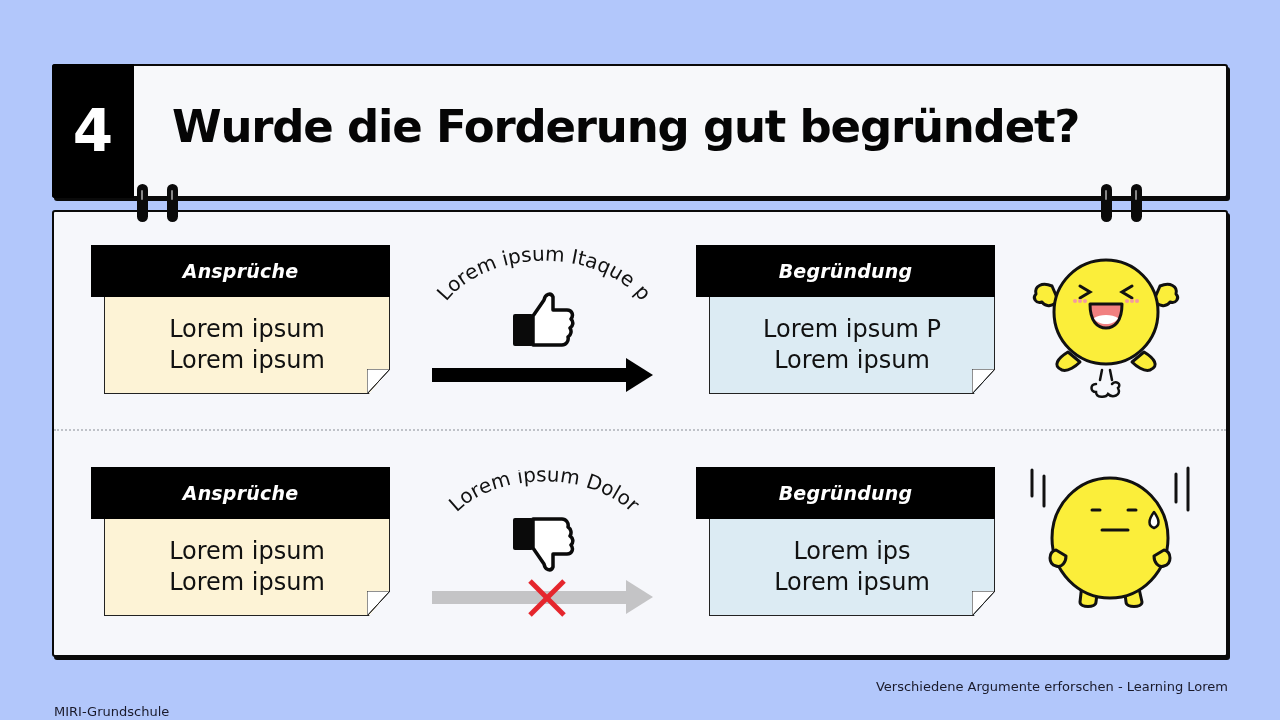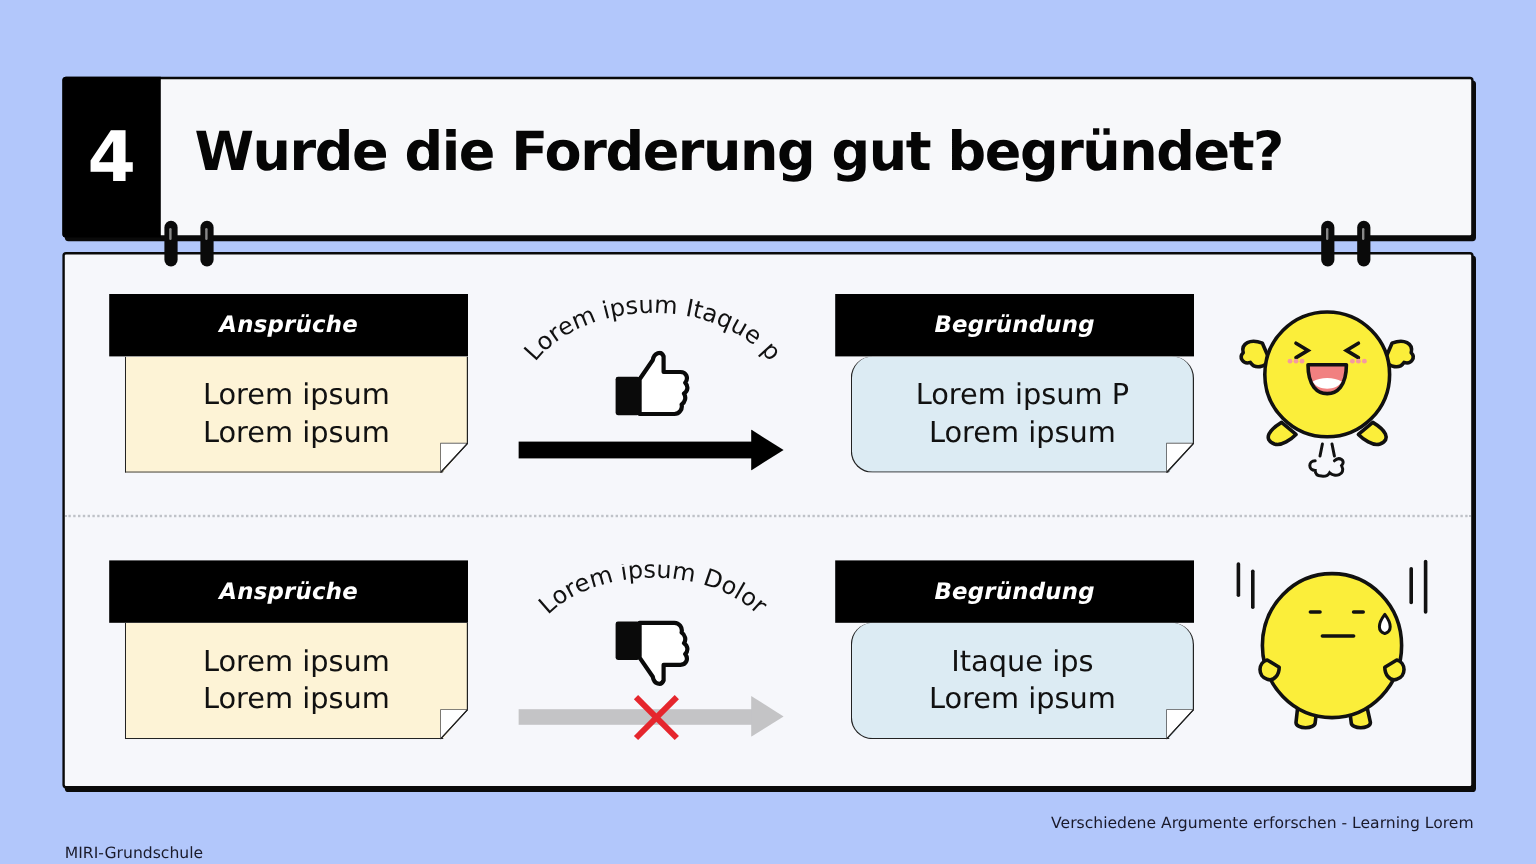--- a/index.html
+++ b/index.html
@@ -2,34 +2,34 @@
 <html><head>
 <meta charset="utf-8">
 <style>
   * { box-sizing: border-box; margin: 0; padding: 0; }
   html, body { width: 1280px; height: 720px; overflow: hidden; }
   body { background: #b2c7fb; position: relative; font-family: "DejaVu Sans", sans-serif; color: #111; }
 
   .title-bar { position: absolute; left: 52px; top: 64px; width: 1176px; height: 134px; background: #f7f8fa; border: 2px solid #0a0a0a; border-radius: 3px; box-shadow: 2px 3px 0 #0a0a0a; }
   .num-box { position: absolute; left: 52px; top: 64px; width: 82px; height: 134px; background: #000; display: flex; align-items: center; justify-content: center; border-radius: 3px 0 0 3px; }
   .num-box span { color: #fff; font-family: "DejaVu Sans", sans-serif; font-weight: bold; font-size: 58px; }
-  .title-text { position: absolute; left: 162px; top: 100px; font-family: "DejaVu Sans", sans-serif; font-weight: bold; font-size: 45px; letter-spacing: -1.2px; color: #050505; white-space: nowrap; }
+  .title-text { position: absolute; left: 172px; top: 100px; font-family: "DejaVu Sans", sans-serif; font-weight: bold; font-size: 45px; letter-spacing: -1.2px; color: #050505; white-space: nowrap; }
 
   .ring { position: absolute; width: 11px; height: 38px; background: #0a0a0a; border-radius: 6px; top: 184px; z-index: 5; }
   .ring::after { content: ""; position: absolute; left: 4px; top: 6px; width: 2px; height: 10px; background: #888; border-radius: 1px; }
 
   .main-panel { position: absolute; left: 52px; top: 210px; width: 1176px; height: 447px; background: #f6f7fb; border: 2px solid #0a0a0a; border-radius: 3px; box-shadow: 2px 3px 0 #0a0a0a; }
   .divider { position: absolute; left: 54px; top: 429px; width: 1172px; border-top: 2px dotted #bfc2c8; }
 
   .card { position: absolute; width: 299px; height: 149px; }
   .card .head { height: 52px; background: #000; color: #fff; font-weight: bold; font-size: 19px; display: flex; align-items: center; justify-content: center; letter-spacing: 0.2px; font-style: italic; }
   .card .body { position: relative; height: 97px; border: 1px solid #222; border-top: none; display: flex; flex-direction: column; align-items: center; justify-content: center; font-size: 24px; line-height: 31px; color: #111; clip-path: polygon(0 0, 100% 0, 100% 74%, 92.6% 100%, 0 100%); margin-left: 13px; }
   .card .fold { position: absolute; right: 0; bottom: 0; width: 23px; height: 25px; }
   .claim .body { background: #fdf3d6; }
-  .reason .body { background: #dcebf3; border-radius: 18px; }
+  .reason .body { background: #dcebf3; }
 
   .arc-text { position: absolute; }
   .arrow { position: absolute; }
   .mascot { position: absolute; }
 
   .footer-left { position: absolute; left: 54px; top: 704px; font-size: 13px; color: #1a1a2a; }
   .footer-right { position: absolute; right: 52px; top: 679px; font-size: 13px; color: #1a1a2a; }
 </style>
 </head>
 <body>
@@ -145,21 +145,21 @@
   <polygon points="194,0 221,17 194,34" fill="#c4c4c6"></polygon>
 </svg>
 <svg style="position:absolute; left:526px; top:577px;" width="42" height="42" viewBox="0 0 42 42">
   <line x1="4" y1="4" x2="38" y2="38" stroke="#e5262d" stroke-width="5"></line>
   <line x1="38" y1="4" x2="4" y2="38" stroke="#e5262d" stroke-width="5"></line>
 </svg>
 
 <div class="card reason" style="left:696px; top:467px;">
   <div class="head">Begründung</div>
   <div class="body">
-    <div>Itaque ips</div>
+    <div>Lorem ips</div>
     <div>Lorem ipsum</div>
   </div>
   <svg class="fold" viewBox="0 0 23 25">
       <polygon points="0,25 23,0 0,0" fill="#ffffff" stroke="#222" stroke-width="1"></polygon>
       <line x1="0" y1="25" x2="23" y2="0" stroke="#222" stroke-width="1"></line>
     </svg>
 </div>
 
 <svg class="mascot" style="left:1026px; top:466px;" width="168" height="146" viewBox="0 0 168 146">
   <g stroke="#111" stroke-width="3" stroke-linecap="round">

